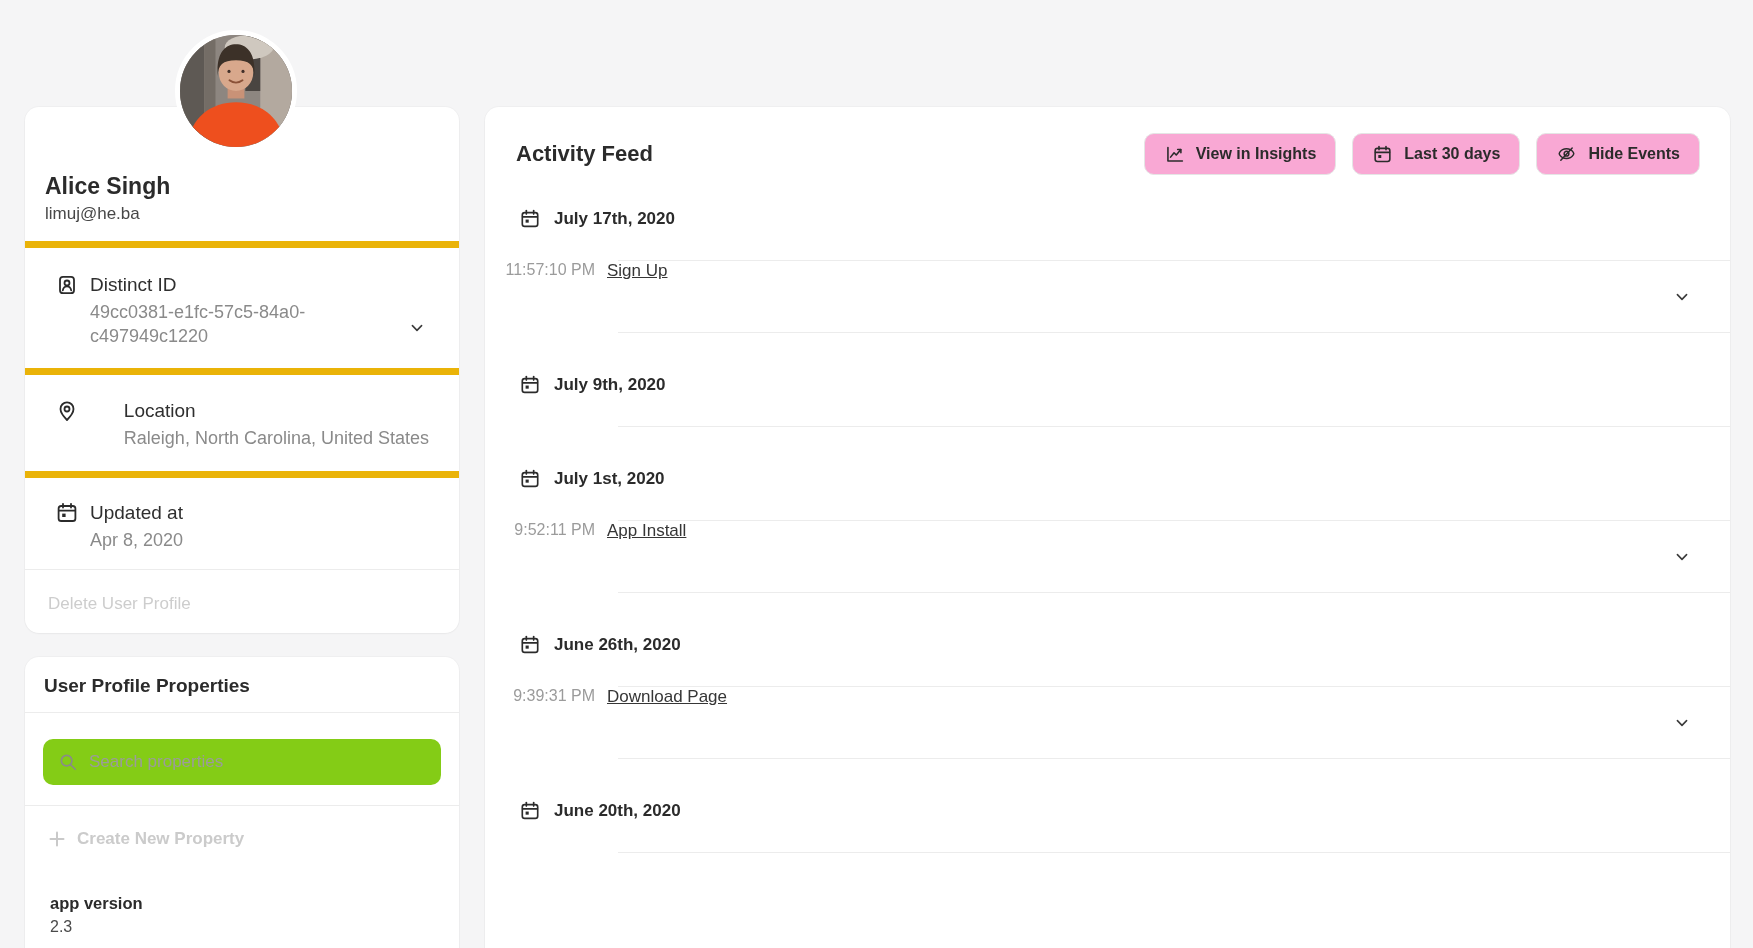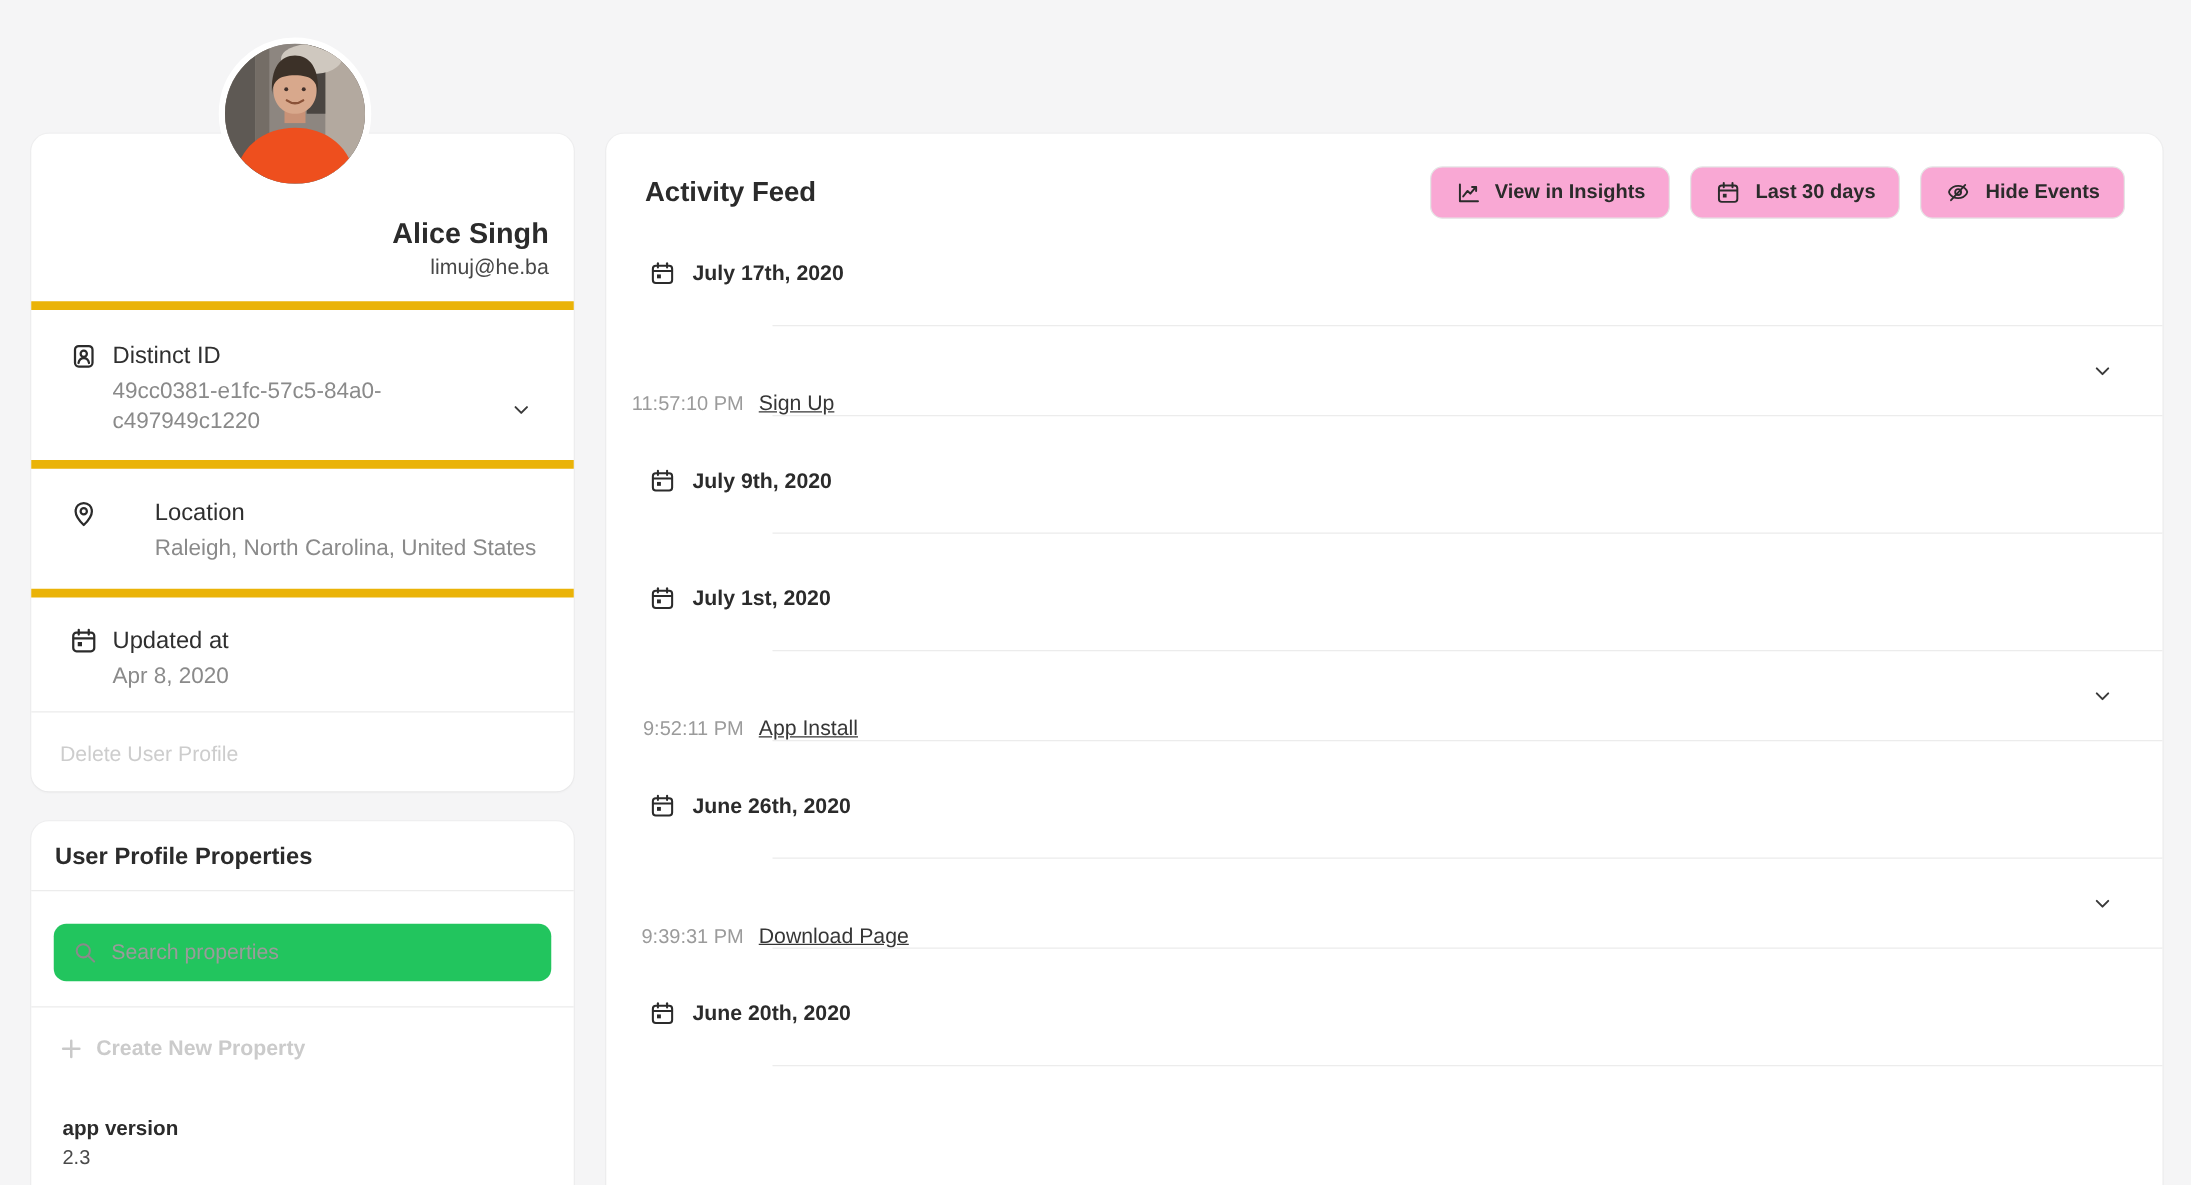--- a/index.html
+++ b/index.html
@@ -12,21 +12,21 @@
   .card { background:#ffffff; border-radius:14px;
           box-shadow:0 0 0 1px rgba(0,0,0,0.025), 0 1px 2px rgba(0,0,0,0.03); }
 
   
   #left-col { position:absolute; left:25px; top:107px; width:434px; }
   .avatar { position:absolute; left:150px; top:-77px; width:122px; height:122px;
             border-radius:50%; border:5px solid #ffffff; overflow:hidden; z-index:2;
             background:#8d8680; }
   .avatar svg { display:block; width:112px; height:112px; }
 
-  .profile-head { padding:64px 20px 14px; text-align:right; }
+  .profile-head { padding:64px 20px 14px; text-align:left; }
   .profile-name { font-size:23px; font-weight:700; line-height:30px; }
   .profile-email { font-size:17px; line-height:26px; color:#474747; }
 
   .field-row { border-top:7px solid #eab308; padding:24px 30px 20px 30px;
                display:flex; position:relative; }
   .field-row.loc { padding-top:23px; padding-bottom:21px;justify-content:space-between; }
   .field-row.upd { padding-top:22px; padding-bottom:17px; }
   .field-icon { width:24px; height:24px; flex:none; margin-right:11px; margin-top:1px; }
   .field-label { font-size:19px; line-height:26px; color:#2f2f2f; }
   .field-value { font-size:18px; line-height:24px; color:#8a8a8a; margin-top:2px; }
@@ -34,21 +34,21 @@
   .row-chevron { position:absolute; right:32px; top:70px; width:20px; height:20px; cursor:pointer; }
 
   .delete-row { border-top:1px solid #ececec; padding:21px 24px 16px 23px;
                 font-size:17px; line-height:26px; color:#cdcdcd; cursor:pointer; }
 
   #props-card { margin-top:24px; min-height:360px; }
   .props-head { padding:16px 20px 13px 19px; font-size:19px; font-weight:700; line-height:26px; }
   .hdiv { height:1px; background:#ececec; }
   .search-wrap { padding:26px 18px 20px 18px; position:relative; }
   .search-input { width:100%; height:46px; border:none; outline:none; border-radius:10px;
-                  background:#22c55e; padding:0 16px 0 46px; font-size:17px;
+                  background:#84cc16; padding:0 16px 0 46px; font-size:17px;
                   font-family:"Liberation Sans",sans-serif; color:#2b2b2b; }
   .search-input::placeholder { color:#9b9b9b; }
   .search-icon { position:absolute; left:33px; top:39px; width:20px; height:20px; pointer-events:none; }
   .create-row { padding:20px 24px 18px 23px; display:flex; align-items:center; gap:11px;
                 font-size:17px; font-weight:600; color:#cbcbcb; line-height:26px; cursor:pointer; }
   .plus-icon { width:18px; height:18px; }
   .prop-item { padding:21px 24px 21px 25px; border-bottom:1px solid #ececec; cursor:pointer; }
   .prop-name { font-size:16.5px; font-weight:700; line-height:24px; }
   .prop-value { font-size:16px; line-height:24px; color:#4a4a4a; }
 
@@ -65,21 +65,21 @@
          font-family:"Liberation Sans",sans-serif; }
   .btn svg { width:21px; height:21px; }
 
   .feed { margin-top:0; }
   .group { margin-top:38px; }
   .group.first { margin-top:28px; }
   .date-header { display:flex; align-items:center; gap:13px; padding-left:34px; height:28px; }
   .date-header svg { width:22px; height:22px; }
   .date-label { font-size:17px; font-weight:700; }
   .group-divider { height:1px; background:#ececec; margin-left:133px; margin-top:27px; }
-  .event-row { position:relative; display:flex; align-items:flex-end; height:72px; cursor:pointer; }
+  .event-row { position:relative; display:flex; align-items:flex-start; height:72px; cursor:pointer; }
   .event-row::after { content:""; position:absolute; left:133px; right:0; bottom:0;
                       height:1px; background:#ececec; }
   .event-time { width:110px; text-align:right; font-size:16px; color:#9b9b9b; flex:none; }
   .event-name { margin-left:12px; font-size:17px; font-weight:500; color:#363636;text-decoration:underline; }
   .event-chevron { position:absolute; right:38px; top:50%; transform:translateY(-50%);
                    width:20px; height:20px; }
 </style>
 </head>
 <body>
 

